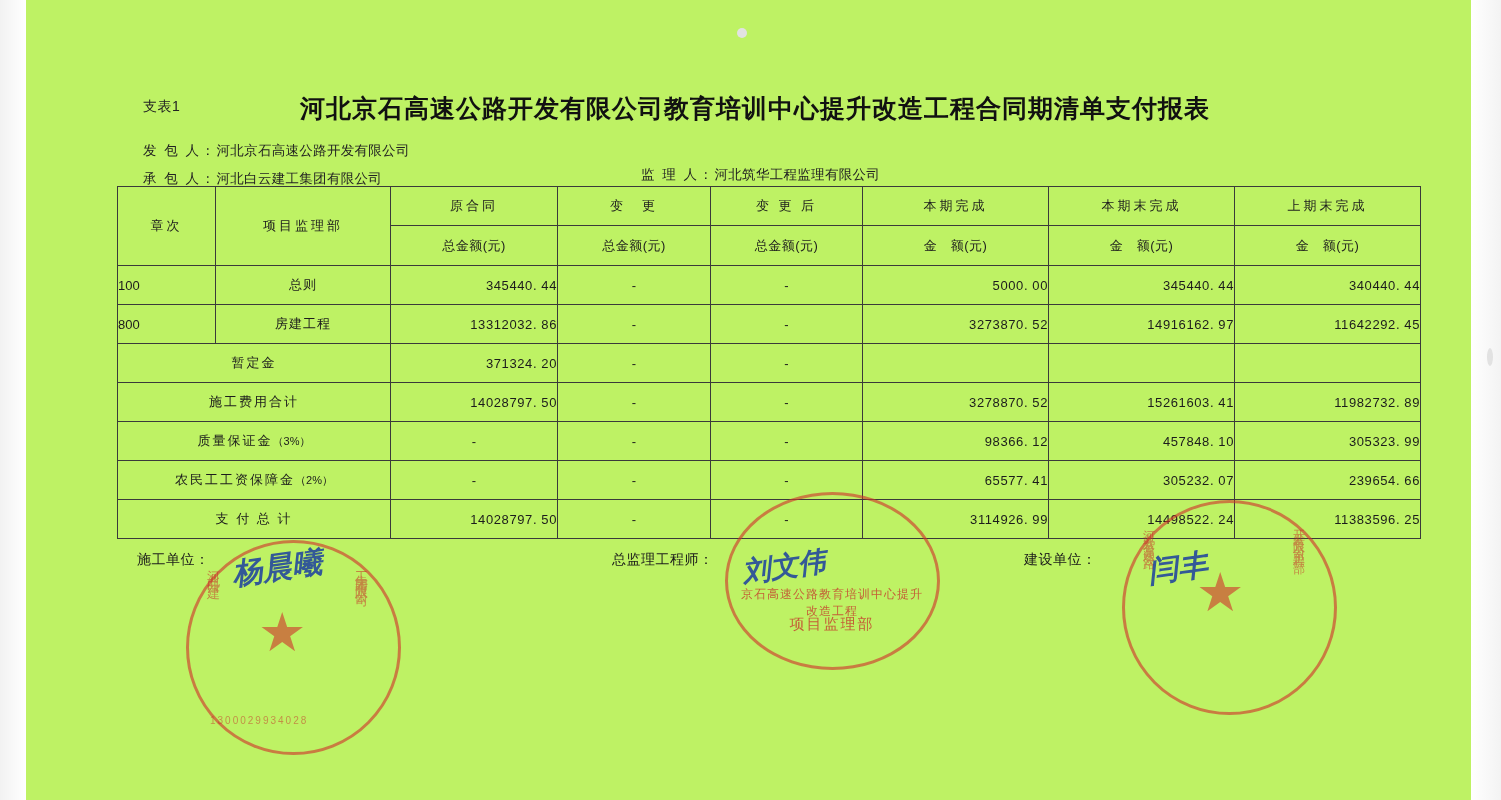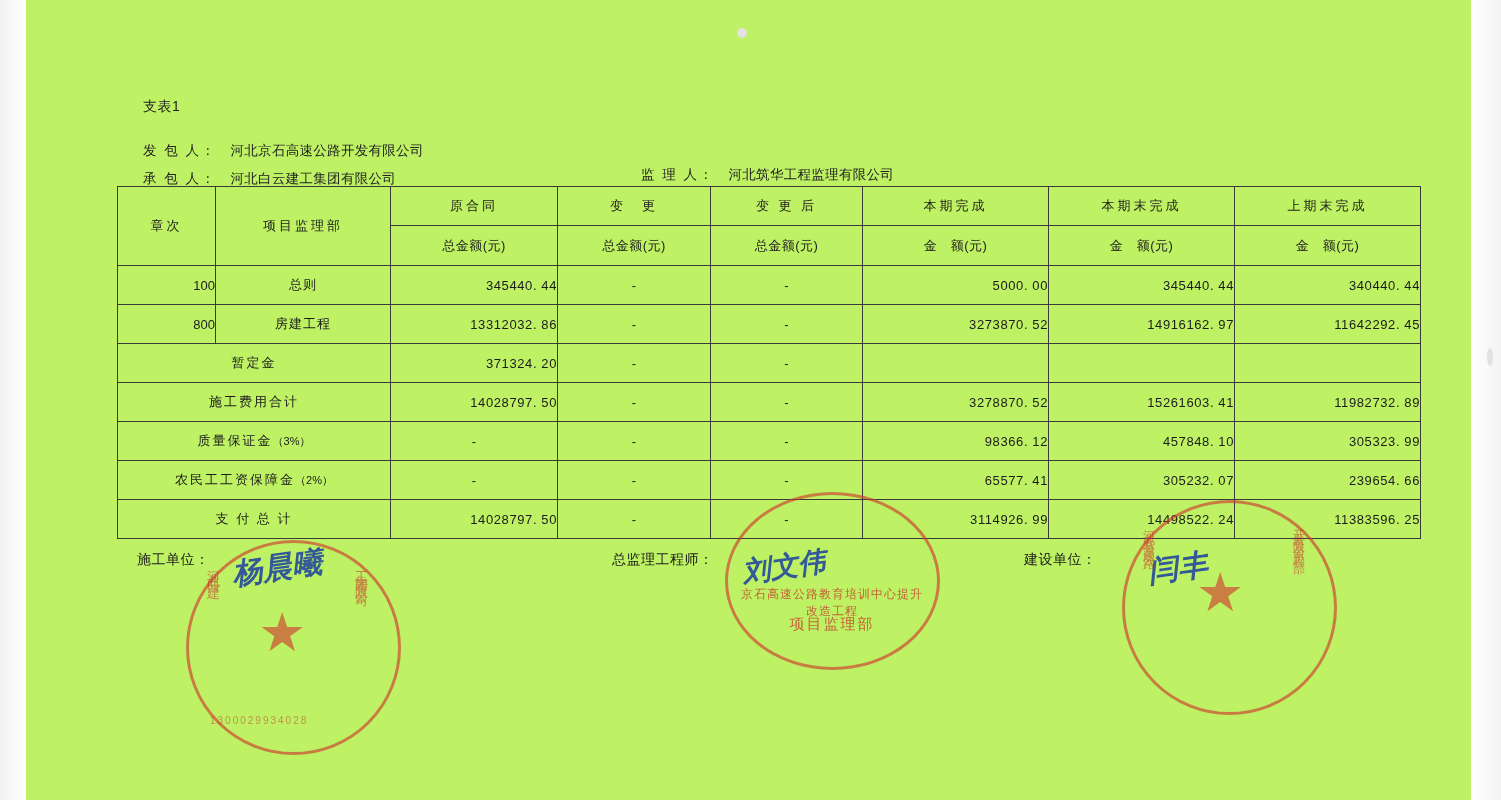--- a/index.html
+++ b/index.html
@@ -55,21 +55,21 @@
     white-space: nowrap;
   }
 
   .meta-line {
     position: absolute;
     font-size: 13.5px;
     font-family: "Liberation Sans", sans-serif;
     color: #222;
   }
   .meta-label { letter-spacing: 2px; }
-  .meta-value { margin-left: 14px; letter-spacing: 0.3px; }
+  .meta-value { margin-left: 0; letter-spacing: 0.3px; }
 
   #meta-employer { left: 143px; top: 142px; }
   #meta-contractor { left: 143px; top: 170px; }
   #meta-supervisor { left: 641px; top: 166px; }
 
   
   .tbl-wrap {
     position: absolute;
     left: 117px;
     top: 186px;
@@ -111,21 +111,21 @@
   td.num {
     height: 38px;
     text-align: right;
     padding-right: 14px;
     font-size: 13.5px;
     letter-spacing: 0.6px;
     font-family: "Liberation Serif", serif;
   }
   td.ctr {
     height: 38px;
-    text-align: right;
+    text-align: left;
     font-size: 13.5px;
   }
   td.dash {
     height: 38px;
     text-align: center;
     color: #555;
     font-size: 14px;
   }
   td.name {
     height: 38px;
@@ -215,20 +215,21 @@
 <body>
 
 <div class="page">
 
   <div class="scan-edge-left"></div>
   <div class="scan-edge-right"></div>
   <div class="scan-mark" style="left:1487px;top:348px;width:6px;height:18px;"></div>
   <div class="scan-mark" style="left:737px;top:28px;width:10px;height:10px;"></div>
 
   <div class="form-code">支表1</div>
+  <div class="doc-title">河北京石高速公路开发有限公司教育培训中心提升改造工程合同期清单支付报表</div>
 
   <div class="meta-line" id="meta-employer">
     <span class="meta-label">发 包 人：</span><span class="meta-value">河北京石高速公路开发有限公司</span>
   </div>
   <div class="meta-line" id="meta-contractor">
     <span class="meta-label">承 包 人：</span><span class="meta-value">河北白云建工集团有限公司</span>
   </div>
   <div class="meta-line" id="meta-supervisor">
     <span class="meta-label">监 理 人：</span><span class="meta-value">河北筑华工程监理有限公司</span>
   </div>

